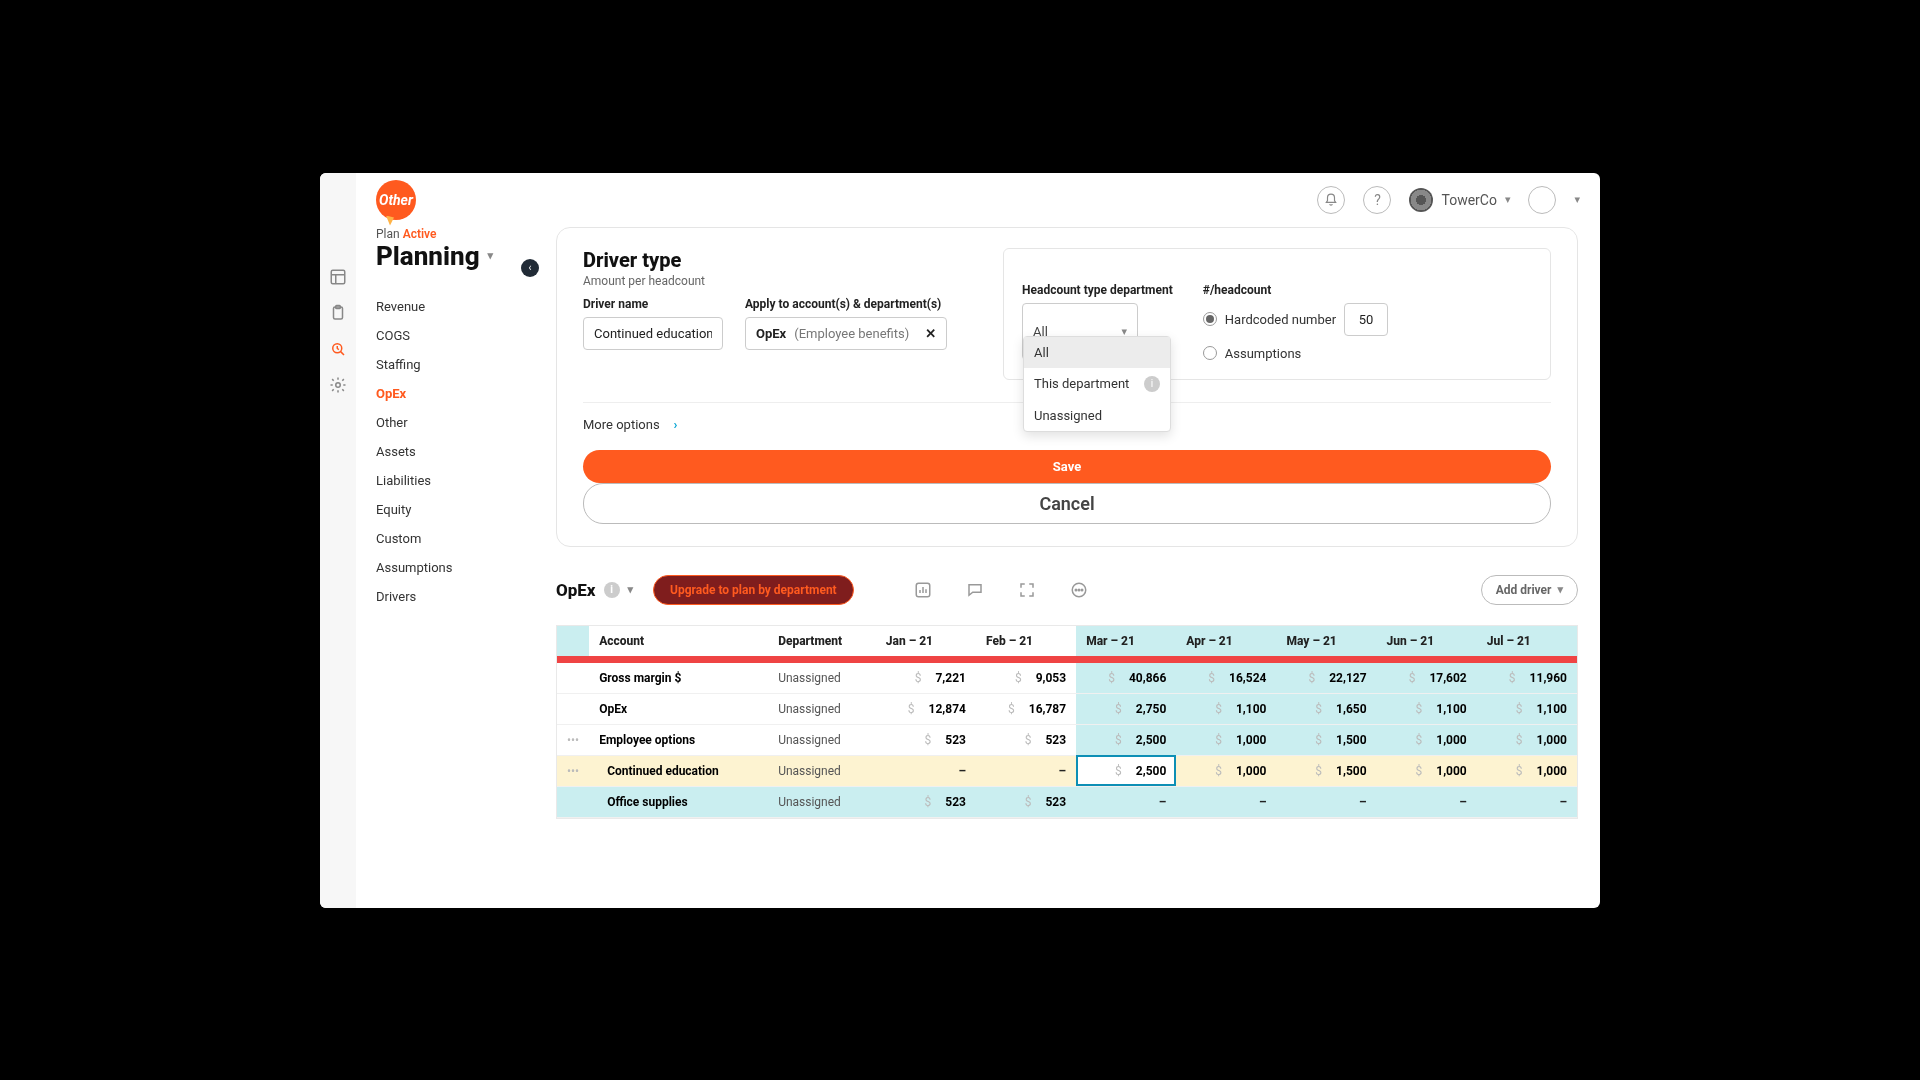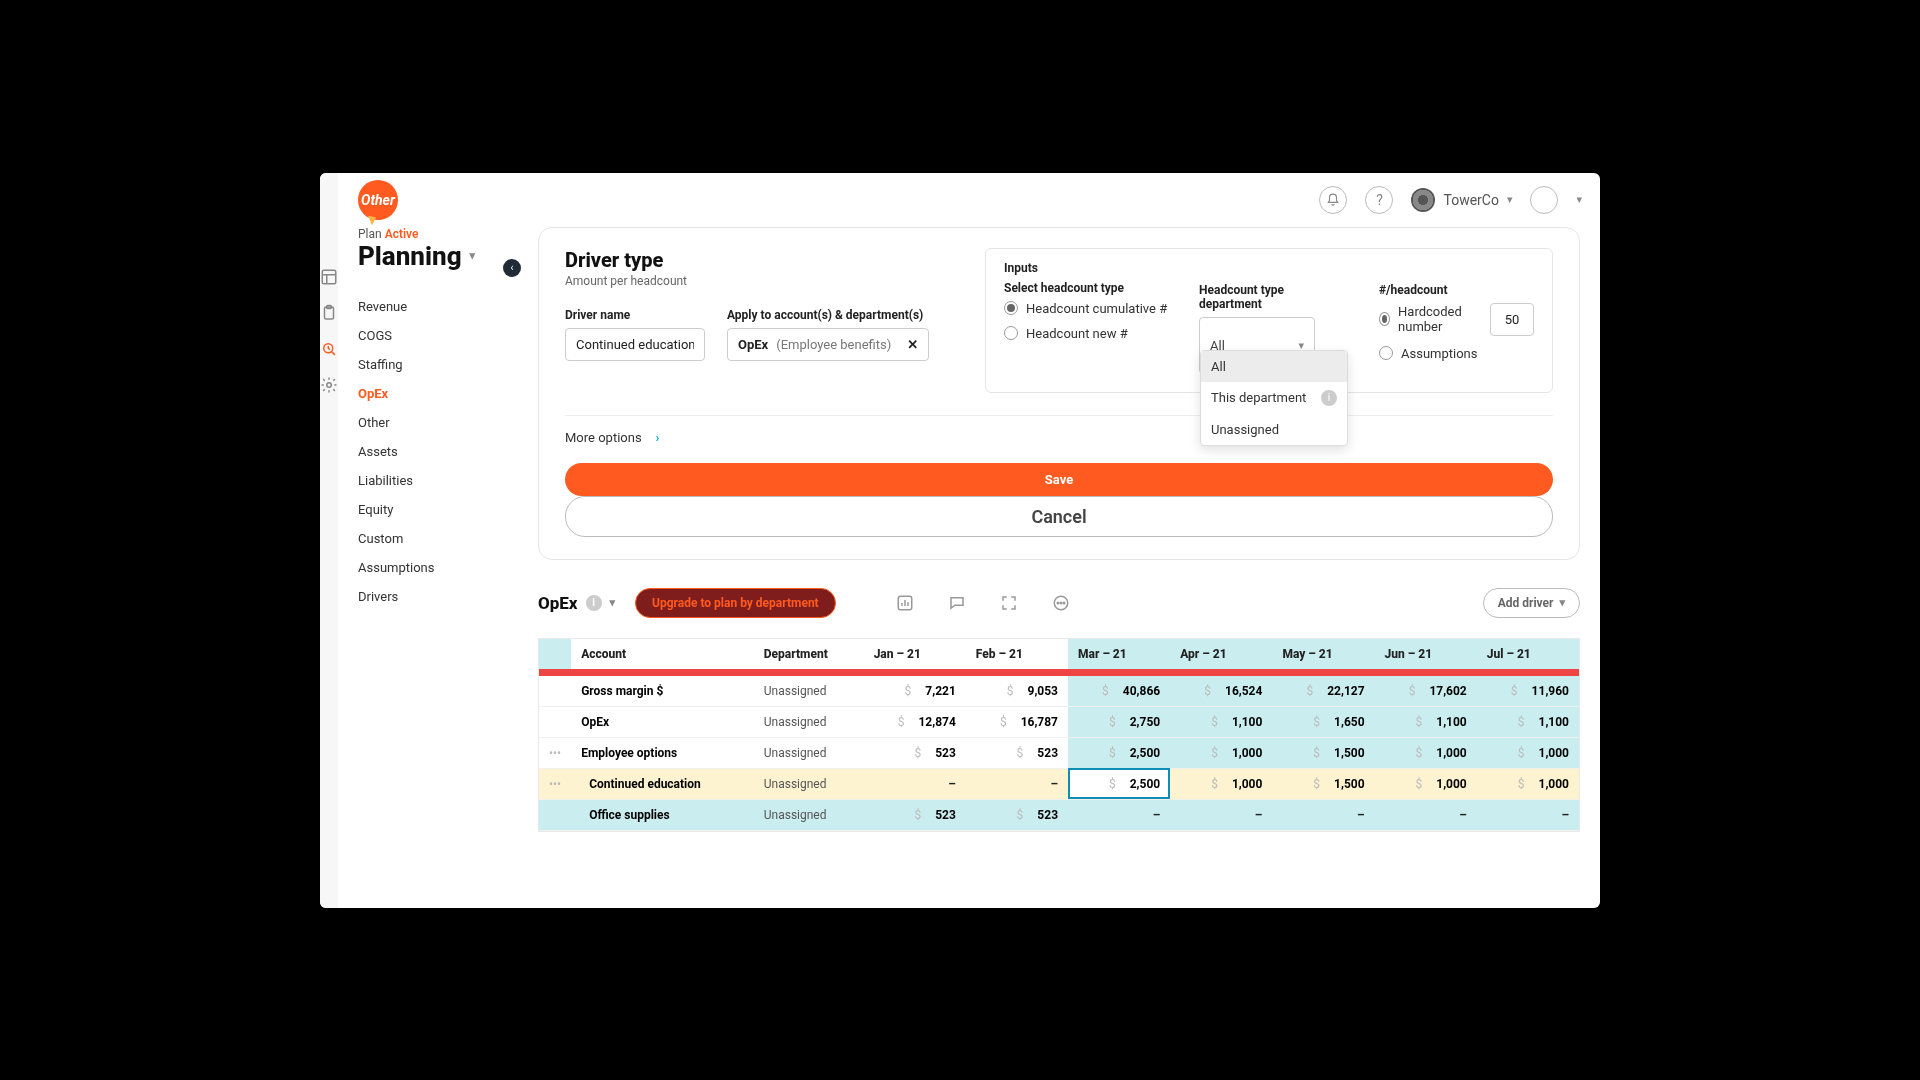--- a/index.html
+++ b/index.html
@@ -151,50 +151,36 @@
             <a>Drivers</a>
           </div>
       </div>
       <div class="workspace">
 
         <div class="card">
           <div class="card-grid">
             <div style="width:390px;">
               <div class="sec-title">Driver type</div>
               <div class="sec-sub">Amount per headcount</div>
-              <div style="display:flex; gap:22px; margin-top:20px;">
+              <div style="display:flex; gap:22px; margin-top:9px;">
                 <div>
                   <div class="field-label">Driver name</div>
                   <input class="input" style="width: 140px;" value="Continued education">
                 </div>
                 <div>
                   <div class="field-label">Apply to account(s) &amp; department(s)</div>
                   <div class="pill">
                     <b>OpEx</b>
                     <span class="muted">(Employee benefits)</span>
                     <span class="x">✕</span>
                   </div>
                 </div>
               </div>
             </div>
             <div class="inputs-box">
-              <div style="min-width:165px;">
-                <div class="field-label">Inputs</div>
-                <div class="field-label" style="margin-top:6px;">Select headcount type</div>
-                <div id="hc-opts">
-                    <div class="radio-row" style="margin-top: 4px;">
-                      <span class="radio sel"></span>
-                      <span>Headcount cumulative #</span>
-                    </div>
-                    <div class="radio-row" style="margin-top: 10px;">
-                      <span class="radio"></span>
-                      <span>Headcount new #</span>
-                    </div>
-                  </div>
-              </div>
               <div style="min-width:150px; position:relative; margin-top:22px;">
                 <div class="field-label">Headcount type department</div>
                 <div class="select">
                   <span>All</span>
                     <span class="chev">▾</span>
                   <div class="dropdown" id="dept-dd">
                       <div class="opt hl">
                         <span>All</span>
                       </div>
                       <div class="opt">

